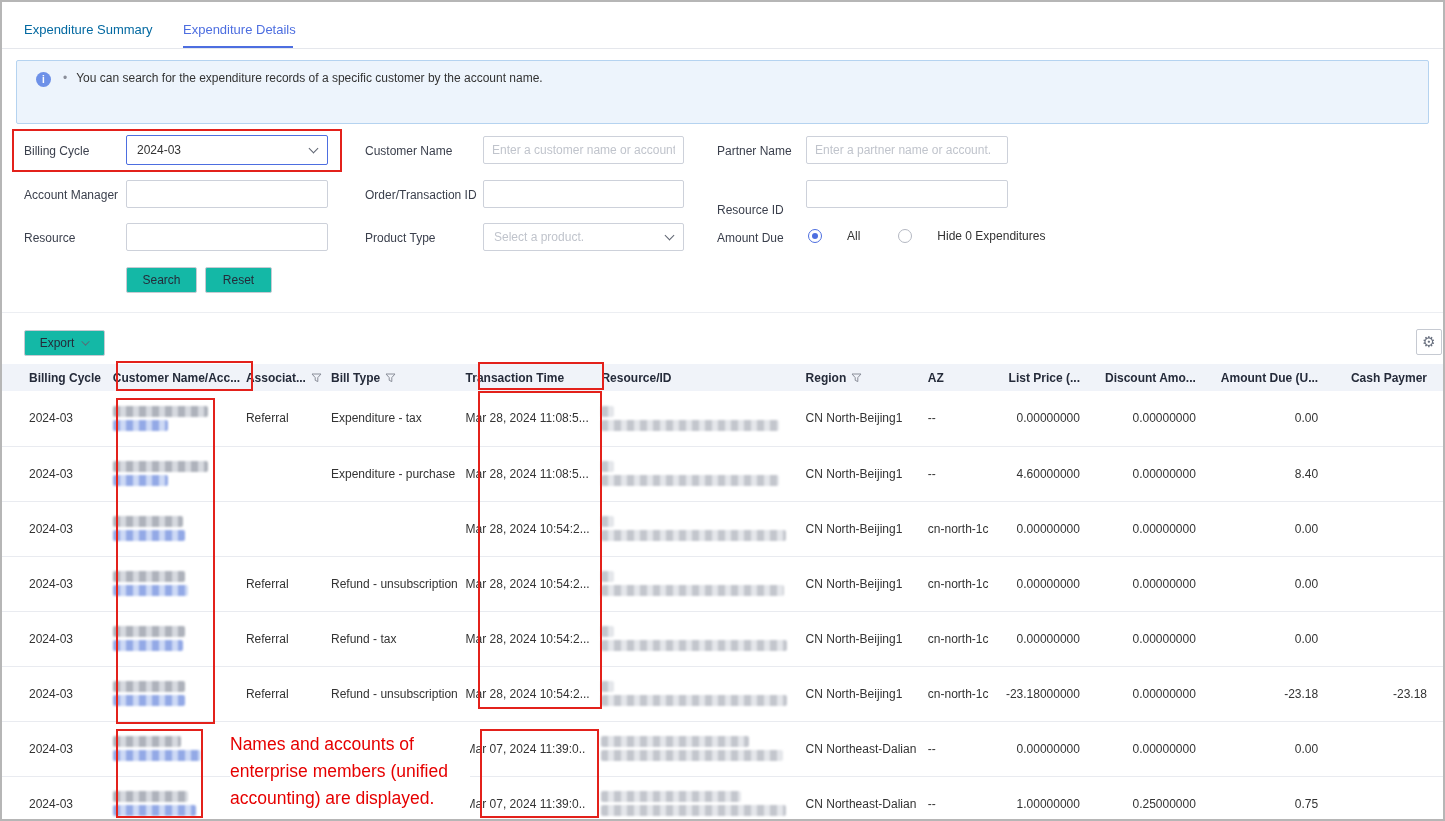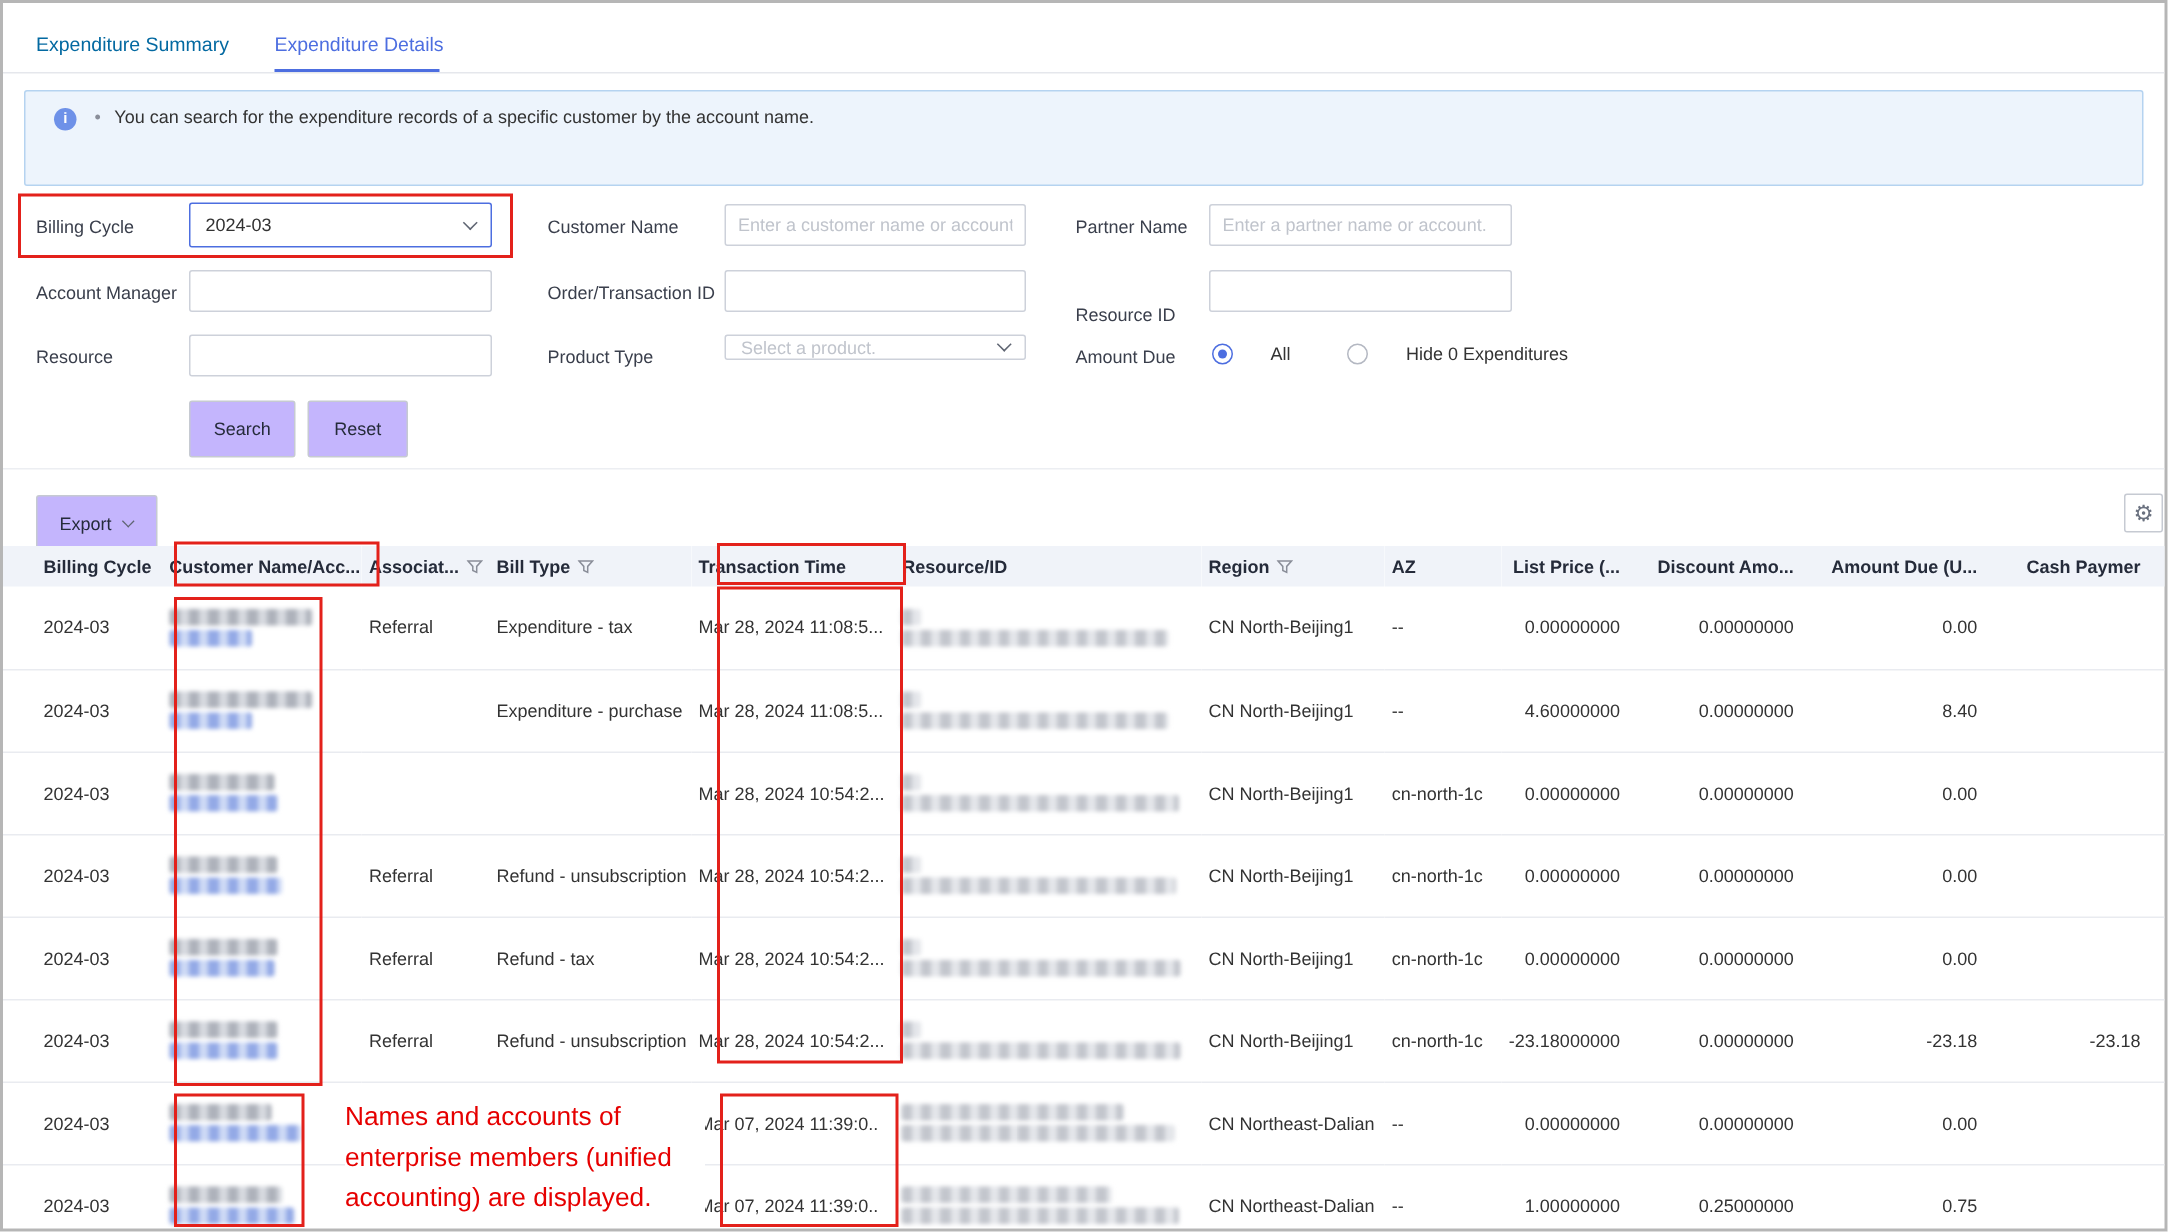--- a/index.html
+++ b/index.html
@@ -22,25 +22,25 @@
     font-size:10px;font-weight:bold;text-align:center;line-height:15px;}
   .bullet{color:#8a8e99;margin-right:9px;}
   .banner-line{color:#333;line-height:24px;white-space:nowrap;}
   
   .flabel{color:#3a3f4c;white-space:nowrap;}
   .finput{height:28px;border:1px solid #cdd1da;border-radius:2px;background:#fff;
     font-family:inherit;font-size:12px;color:#333;padding:0 8px;width:202px;outline:none;}
   .finput::placeholder{color:#c0c4cc;}
   .fselect{height:30px;border:1px solid #4d6ee0;border-radius:2px;background:#fff;
     display:flex;align-items:center;justify-content:space-between;padding:0 10px;cursor:pointer;}
-  .fselect.gray{border:1px solid #cdd1da;height:17px;color:#c0c4cc;}
+  .fselect.gray{border:1px solid #cdd1da;height:28px;color:#c0c4cc;}
   .chev{display:inline-block;width:7px;height:7px;border-right:1.5px solid #5f6572;
     border-bottom:1.5px solid #5f6572;transform:rotate(45deg);margin-top:-4px;}
-  .btn{display:inline-flex;align-items:center;justify-content:center;height:38px;
-    background:#c4b5fd;border:1px solid #c6cad2;border-radius:2px;color:#252b3a;
+  .btn{display:inline-flex;align-items:center;justify-content:center;height:26px;
+    background:#14b8a6;border:1px solid #c6cad2;border-radius:2px;color:#252b3a;
     font-size:12px;cursor:pointer;padding:0 14px;}
   .radio{width:14px;height:14px;border-radius:50%;border:1px solid #b4b8c2;display:inline-block;
     position:relative;background:#fff;flex:none;}
   .radio.sel{border:1px solid #4d6ee0;}
   .radio.sel::after{content:"";position:absolute;left:3px;top:3px;width:6px;height:6px;
     border-radius:50%;background:#4d6ee0;}
   .radio-row{display:flex;align-items:center;gap:25px;}
   .divider{height:1px;background:#eceef2;}
   
   table{border-collapse:collapse;table-layout:fixed;}

